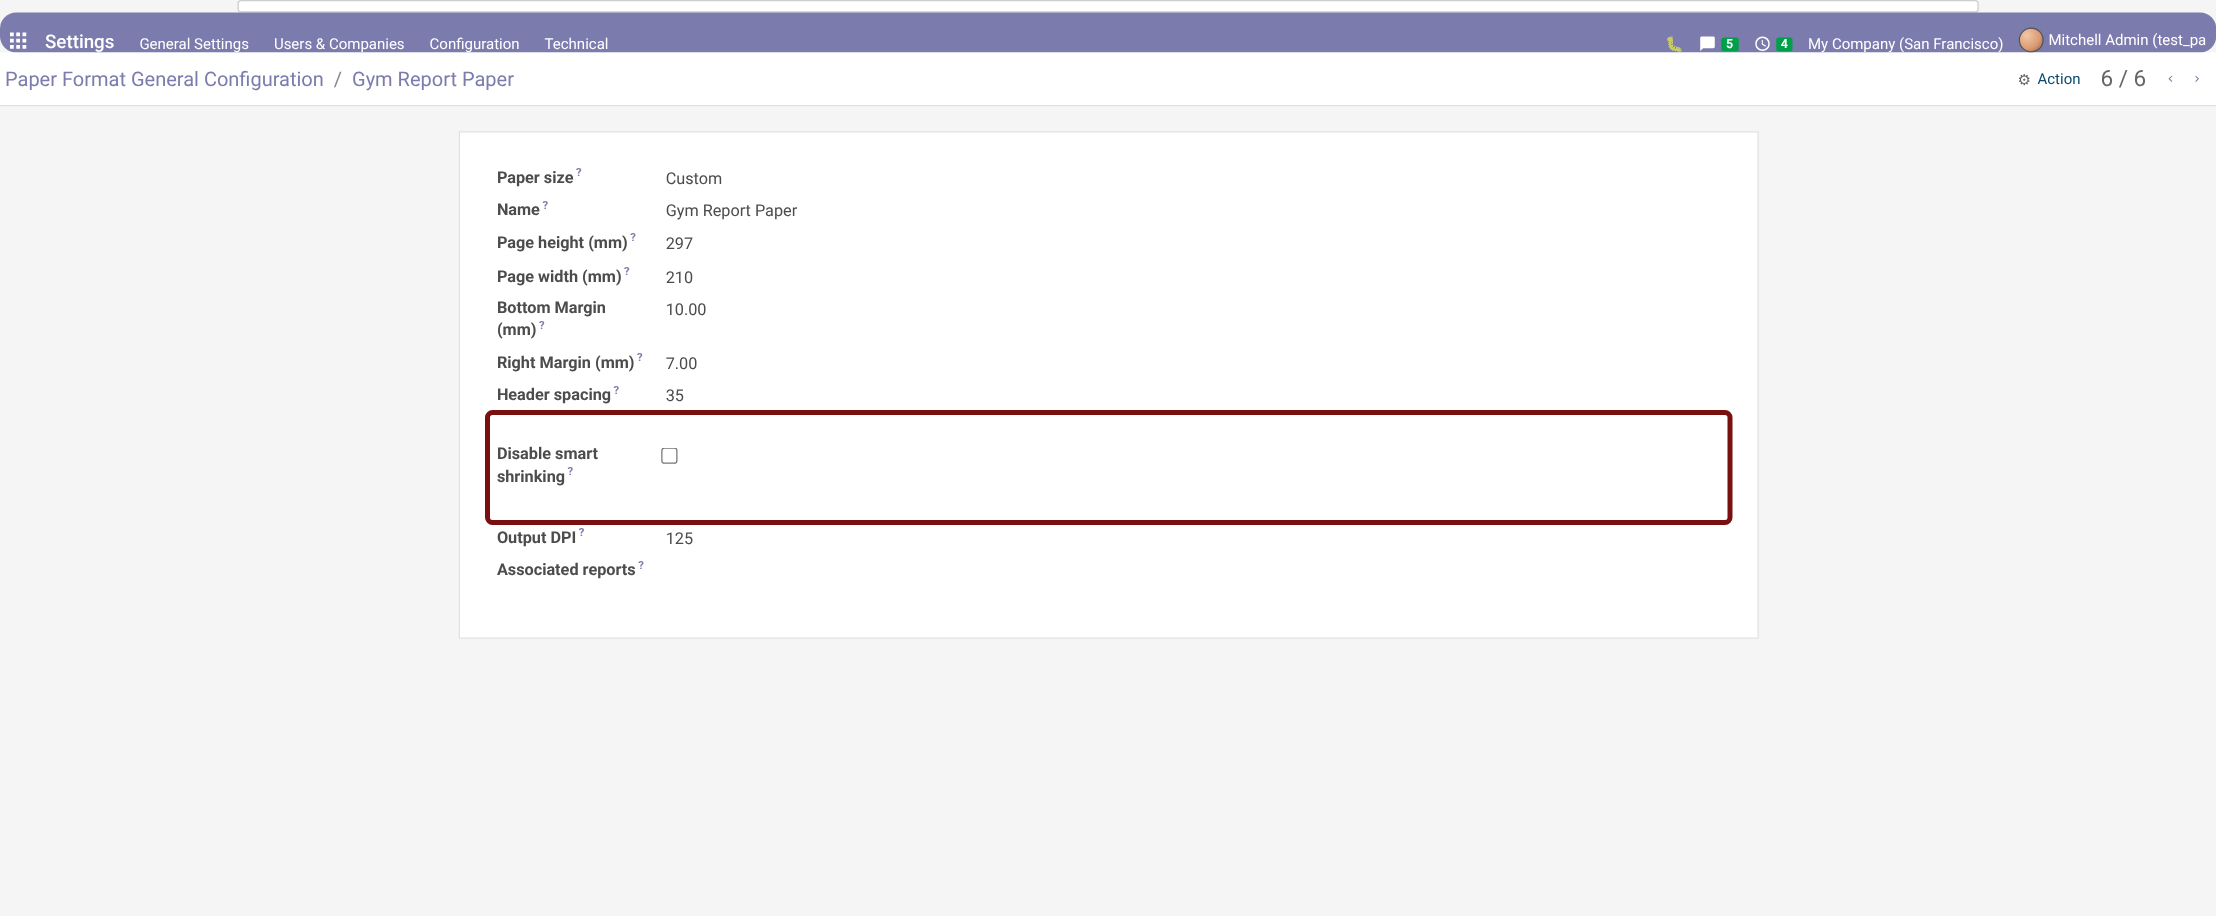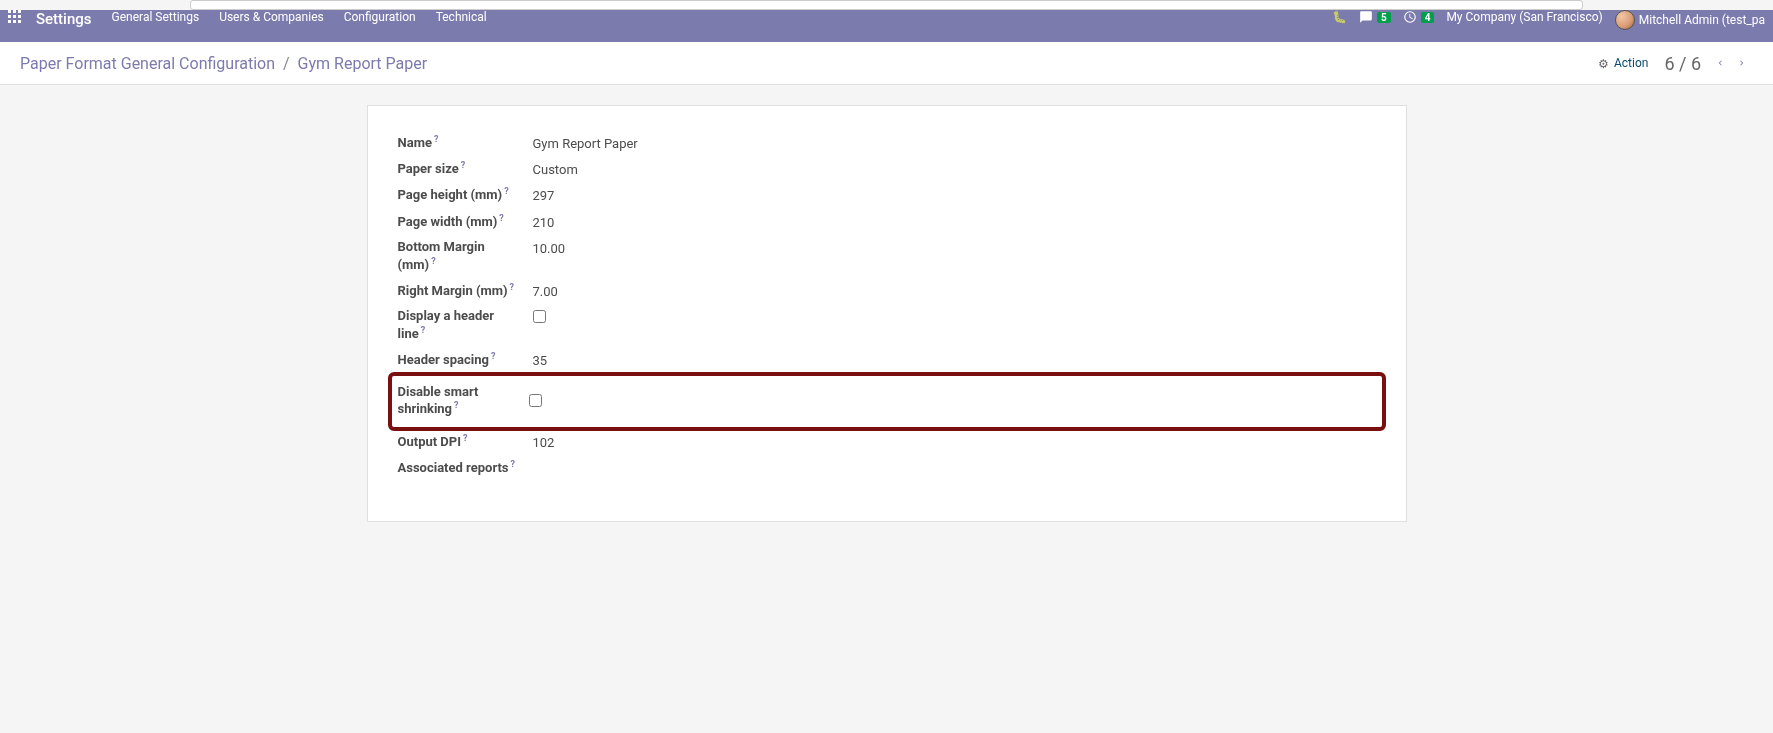--- a/index.html
+++ b/index.html
@@ -13,25 +13,26 @@
     height: 10px;
     background: #fff;
     border: 1px solid #ccc;
     margin: 0 190px;
     border-radius: 3px;
   }
   .topnav {
     background: #7c7bad;
     color: #fff;
     display: flex;
-    align-items: flex-start;
+    align-items: flex-end;
     height: 32px;
     padding: 0 8px;
     font-size: 13px;
     overflow: hidden;
+    border-radius: 13px;
   }
   .topnav .apps-icon {
     width: 16px; height: 16px;
     display: inline-grid;
     grid-template-columns: repeat(3, 3px);
     grid-template-rows: repeat(3, 3px);
     gap: 2px;
     margin-right: 12px;
   }
   .topnav .apps-icon span { background: #fff; width: 3px; height: 3px; }
@@ -44,21 +45,21 @@
   .avatar {
     width: 20px; height: 20px; border-radius: 50%;
     background: radial-gradient(circle at 30% 30%, #f3c6a5 0%, #d89b73 60%, #8b5a3c 100%);
     display: inline-block;
     border: 1px solid #555;
   }
   .icon-svg { width: 14px; height: 14px; fill: #fff; }
   .bug-icon::before { content: "\1F41B"; font-size: 12px; filter: brightness(2); opacity:.6;}
   .breadcrumb-bar {
     background: #fff;
-    padding: 10px 20px;
+    padding: 10px 4px;
     display: flex;
     align-items: center;
     border-bottom: 1px solid #e0e0e0;
   }
   .breadcrumb {
     font-size: 16px;
     color: #7c7bad;
   }
   .breadcrumb .crumb-link { color: #7c7bad; cursor: pointer; }
   .breadcrumb .sep { color: #888; margin: 0 4px; }
@@ -106,24 +107,23 @@
     cursor: help;
   }
   .value-cell { color: #4c4c4c; padding-top: 6px !important; }
   input[type="checkbox"].form-check {
     width: 13px; height: 13px;
     accent-color: #7c7bad;
   }
   .highlight-box {
     border: 4px solid #7a0f0f;
     border-radius: 6px;
-    padding: 4px 4px;
+    padding: 20px 4px;
     margin: -2px -4px;
     display: flex;
-    align-items: center;
   }
   .highlight-box .label-cell { width: 127px; padding:4px 2px;}
   .highlight-box .value-cell { padding:4px 6px;}
 </style>
 </head>
 <body>
 
 <div class="url-bar-strip"></div>
 
 <div class="topnav">
@@ -190,62 +190,58 @@
         </svg>
     </div>
   </div>
 </div>
 
 <div class="content-wrap">
   <div class="form-sheet">
     <table class="form-table">
       <tbody id="form-body">
           <tr>
+            <td class="label-cell">Paper size<span class="help-q">?</span></td>
+            <td class="value-cell">Custom</td>
+          </tr>
+          <tr>
             <td class="label-cell">Name<span class="help-q">?</span></td>
             <td class="value-cell">Gym Report Paper</td>
           </tr>
           <tr>
-            <td class="label-cell">Paper size<span class="help-q">?</span></td>
-            <td class="value-cell">Custom</td>
-          </tr>
-          <tr>
             <td class="label-cell">Page height (mm)<span class="help-q">?</span></td>
             <td class="value-cell">297</td>
           </tr>
           <tr>
             <td class="label-cell">Page width (mm)<span class="help-q">?</span></td>
             <td class="value-cell">210</td>
           </tr>
           <tr>
             <td class="label-cell">Bottom Margin (mm)<span class="help-q">?</span></td>
             <td class="value-cell">10.00</td>
           </tr>
           <tr>
             <td class="label-cell">Right Margin (mm)<span class="help-q">?</span></td>
             <td class="value-cell">7.00</td>
-          </tr>
-          <tr>
-            <td class="label-cell">Display a header line<span class="help-q">?</span></td>
-            <td class="value-cell"><input type="checkbox" class="form-check" style=""></td>
           </tr>
           <tr>
             <td class="label-cell">Header spacing<span class="help-q">?</span></td>
             <td class="value-cell">35</td>
           </tr>
           <tr>
             <td colspan="2" style="padding: 0px;">
               <div class="highlight-box">
                 <div class="label-cell">Disable smart shrinking<span class="help-q">?</span></div>
                 <div class="value-cell"><input type="checkbox" class="form-check" style=""></div>
               </div>
             </td>
           </tr>
           <tr>
             <td class="label-cell">Output DPI<span class="help-q">?</span></td>
-            <td class="value-cell">102</td>
+            <td class="value-cell">125</td>
           </tr>
           <tr>
             <td class="label-cell">Associated reports<span class="help-q">?</span></td>
             <td class="value-cell"></td>
           </tr>
         </tbody>
     </table>
   </div>
 </div>
 

